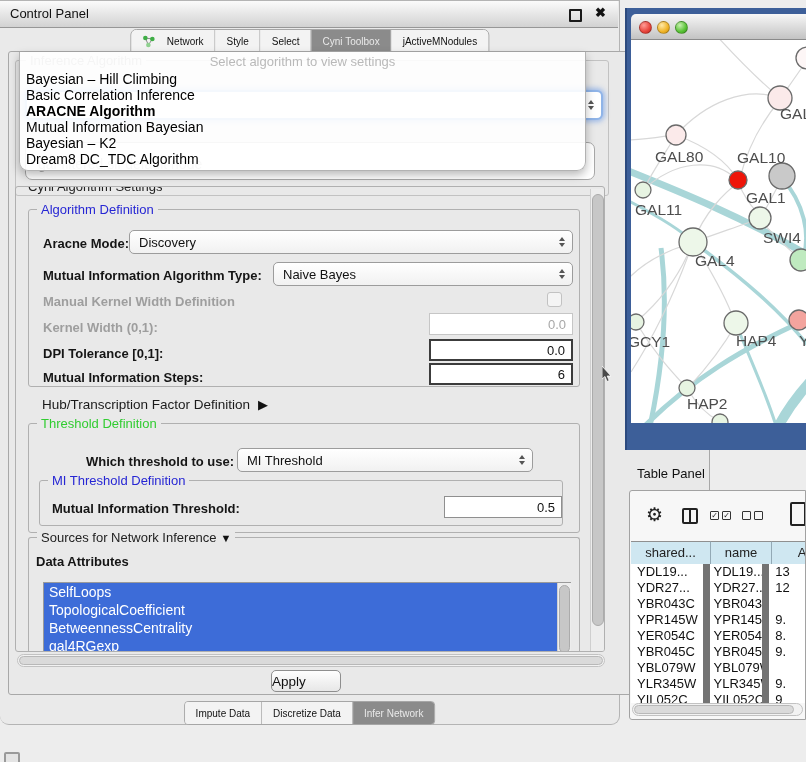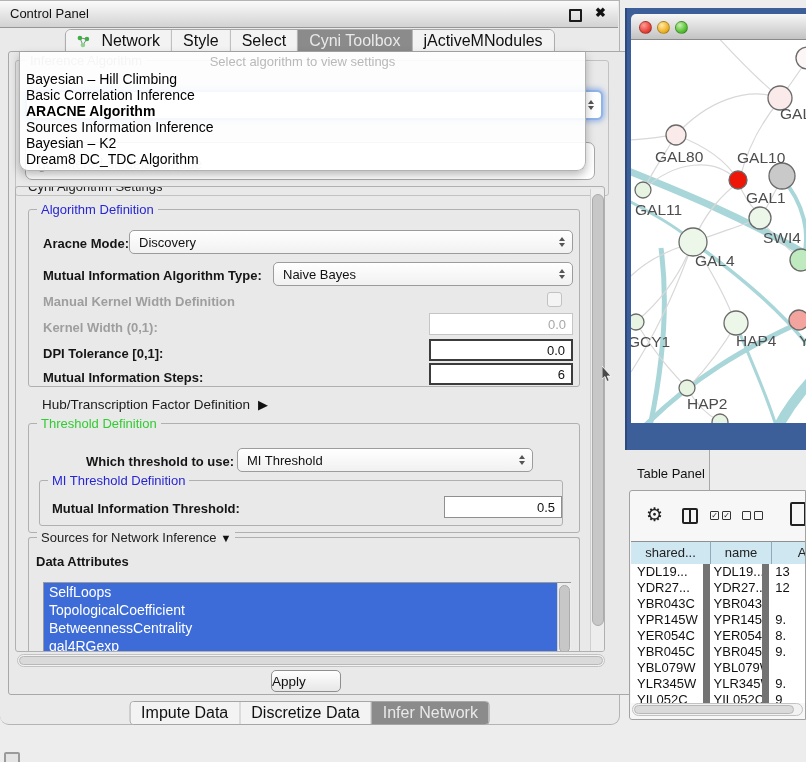--- a/index.html
+++ b/index.html
@@ -11,21 +11,21 @@
       border:1px solid #b4b4b4;border-left:none;border-radius:0 0 9px 9px;box-sizing:border-box}
   #cp-titlebar{position:absolute;left:0;top:0;width:618px;height:26px;
       background:linear-gradient(#fbfbfb,#d2d2d2);border-bottom:1px solid #979797}
   #cp-title{position:absolute;left:10px;top:5px;font-size:13px;color:#111}
   .win-float{position:absolute;right:36px;top:8px;width:9px;height:9px;border:2px solid #1a1a1a;border-radius:1px}
   .win-close{position:absolute;right:12px;top:4px;font-size:13px;font-weight:bold;color:#111}
 
   
   .tabbar{position:absolute;left:50%;transform:translateX(-50%);display:flex;height:22px;
       border:1px solid #a6a6a6;border-radius:6px 6px 0 0;overflow:hidden;background:#f3f3f3}
-  .tab{display:flex;align-items:center;gap:12px;padding:0 11px;font-size:16px;color:#111;
+  .tab{display:flex;align-items:center;gap:12px;padding:0 11px;font-size:10px;color:#111;
       border-right:1px solid #b4b4b4;background:#f3f3f3;white-space:nowrap}
   .tab:last-child{border-right:none}
   .tab.sel{background:#8b8b8b;color:#e9e9e9}
 
   
   #content{position:absolute;left:8px;top:50px;width:702px;height:644px;background:#e9e9e9;
       border:1px solid #a8a8a8;border-radius:3px;box-sizing:border-box}
 
   
   .ghost-group{position:absolute;left:6px;top:8px;width:592px;height:134px;border:1px solid #c2c2c2;border-radius:3px}
@@ -164,21 +164,21 @@
     <div class="ghost-field">
       <span class="ghost-text">gal-filtered sif default node</span>
     </div>
 
     <div id="popup">
       <div class="popup-ph">Select algorithm to view settings</div>
       <div id="popup-list">
           <div class="popup-item">Bayesian – Hill Climbing</div>
           <div class="popup-item">Basic Correlation Inference</div>
           <div class="popup-item sel">ARACNE Algorithm</div>
-          <div class="popup-item">Sources Information Inference</div>
+          <div class="popup-item">Mutual Information Bayesian</div>
           <div class="popup-item">Bayesian – K2</div>
           <div class="popup-item">Dream8 DC_TDC Algorithm</div>
         </div>
     </div>
 
     <div class="group" style="left:6px;top:134px;width:590px;height:466px;overflow:hidden">
       <span class="legend">Cyni Algorithm Settings</span>
 
       <div class="group" style="left:12px;top:22px;width:552px;height:178px">
         <span class="legend blue">Algorithm Definition</span>

